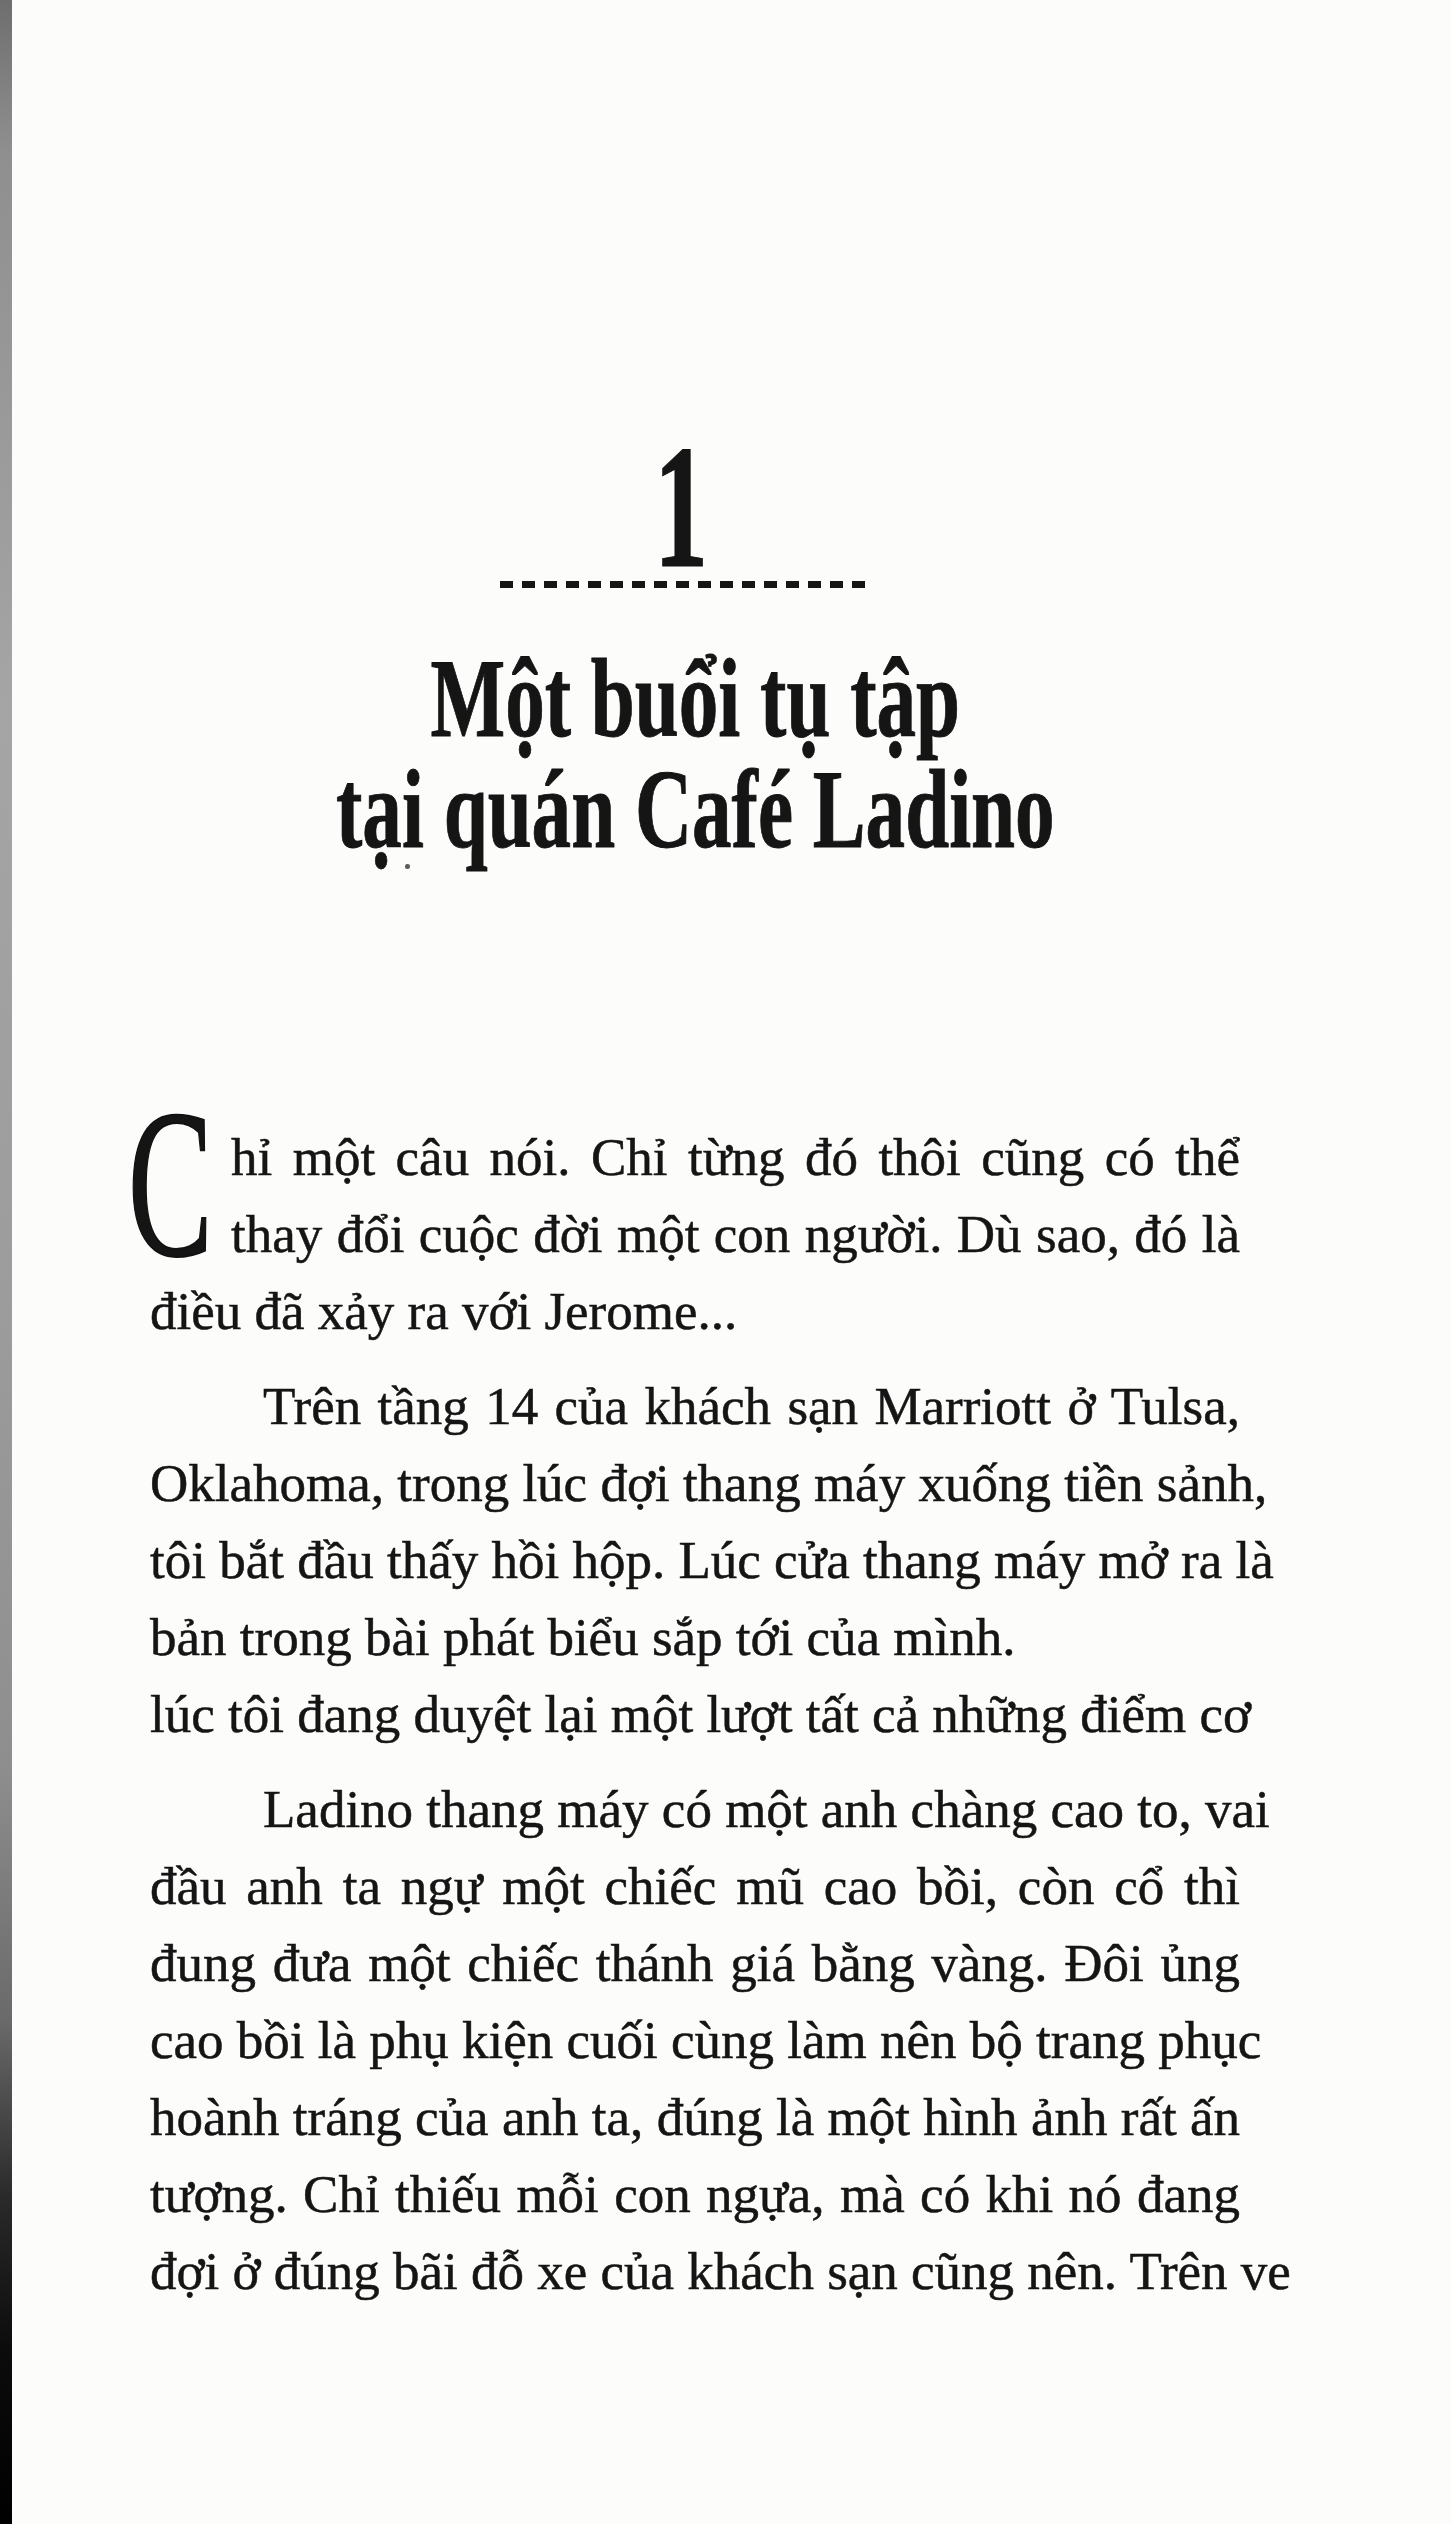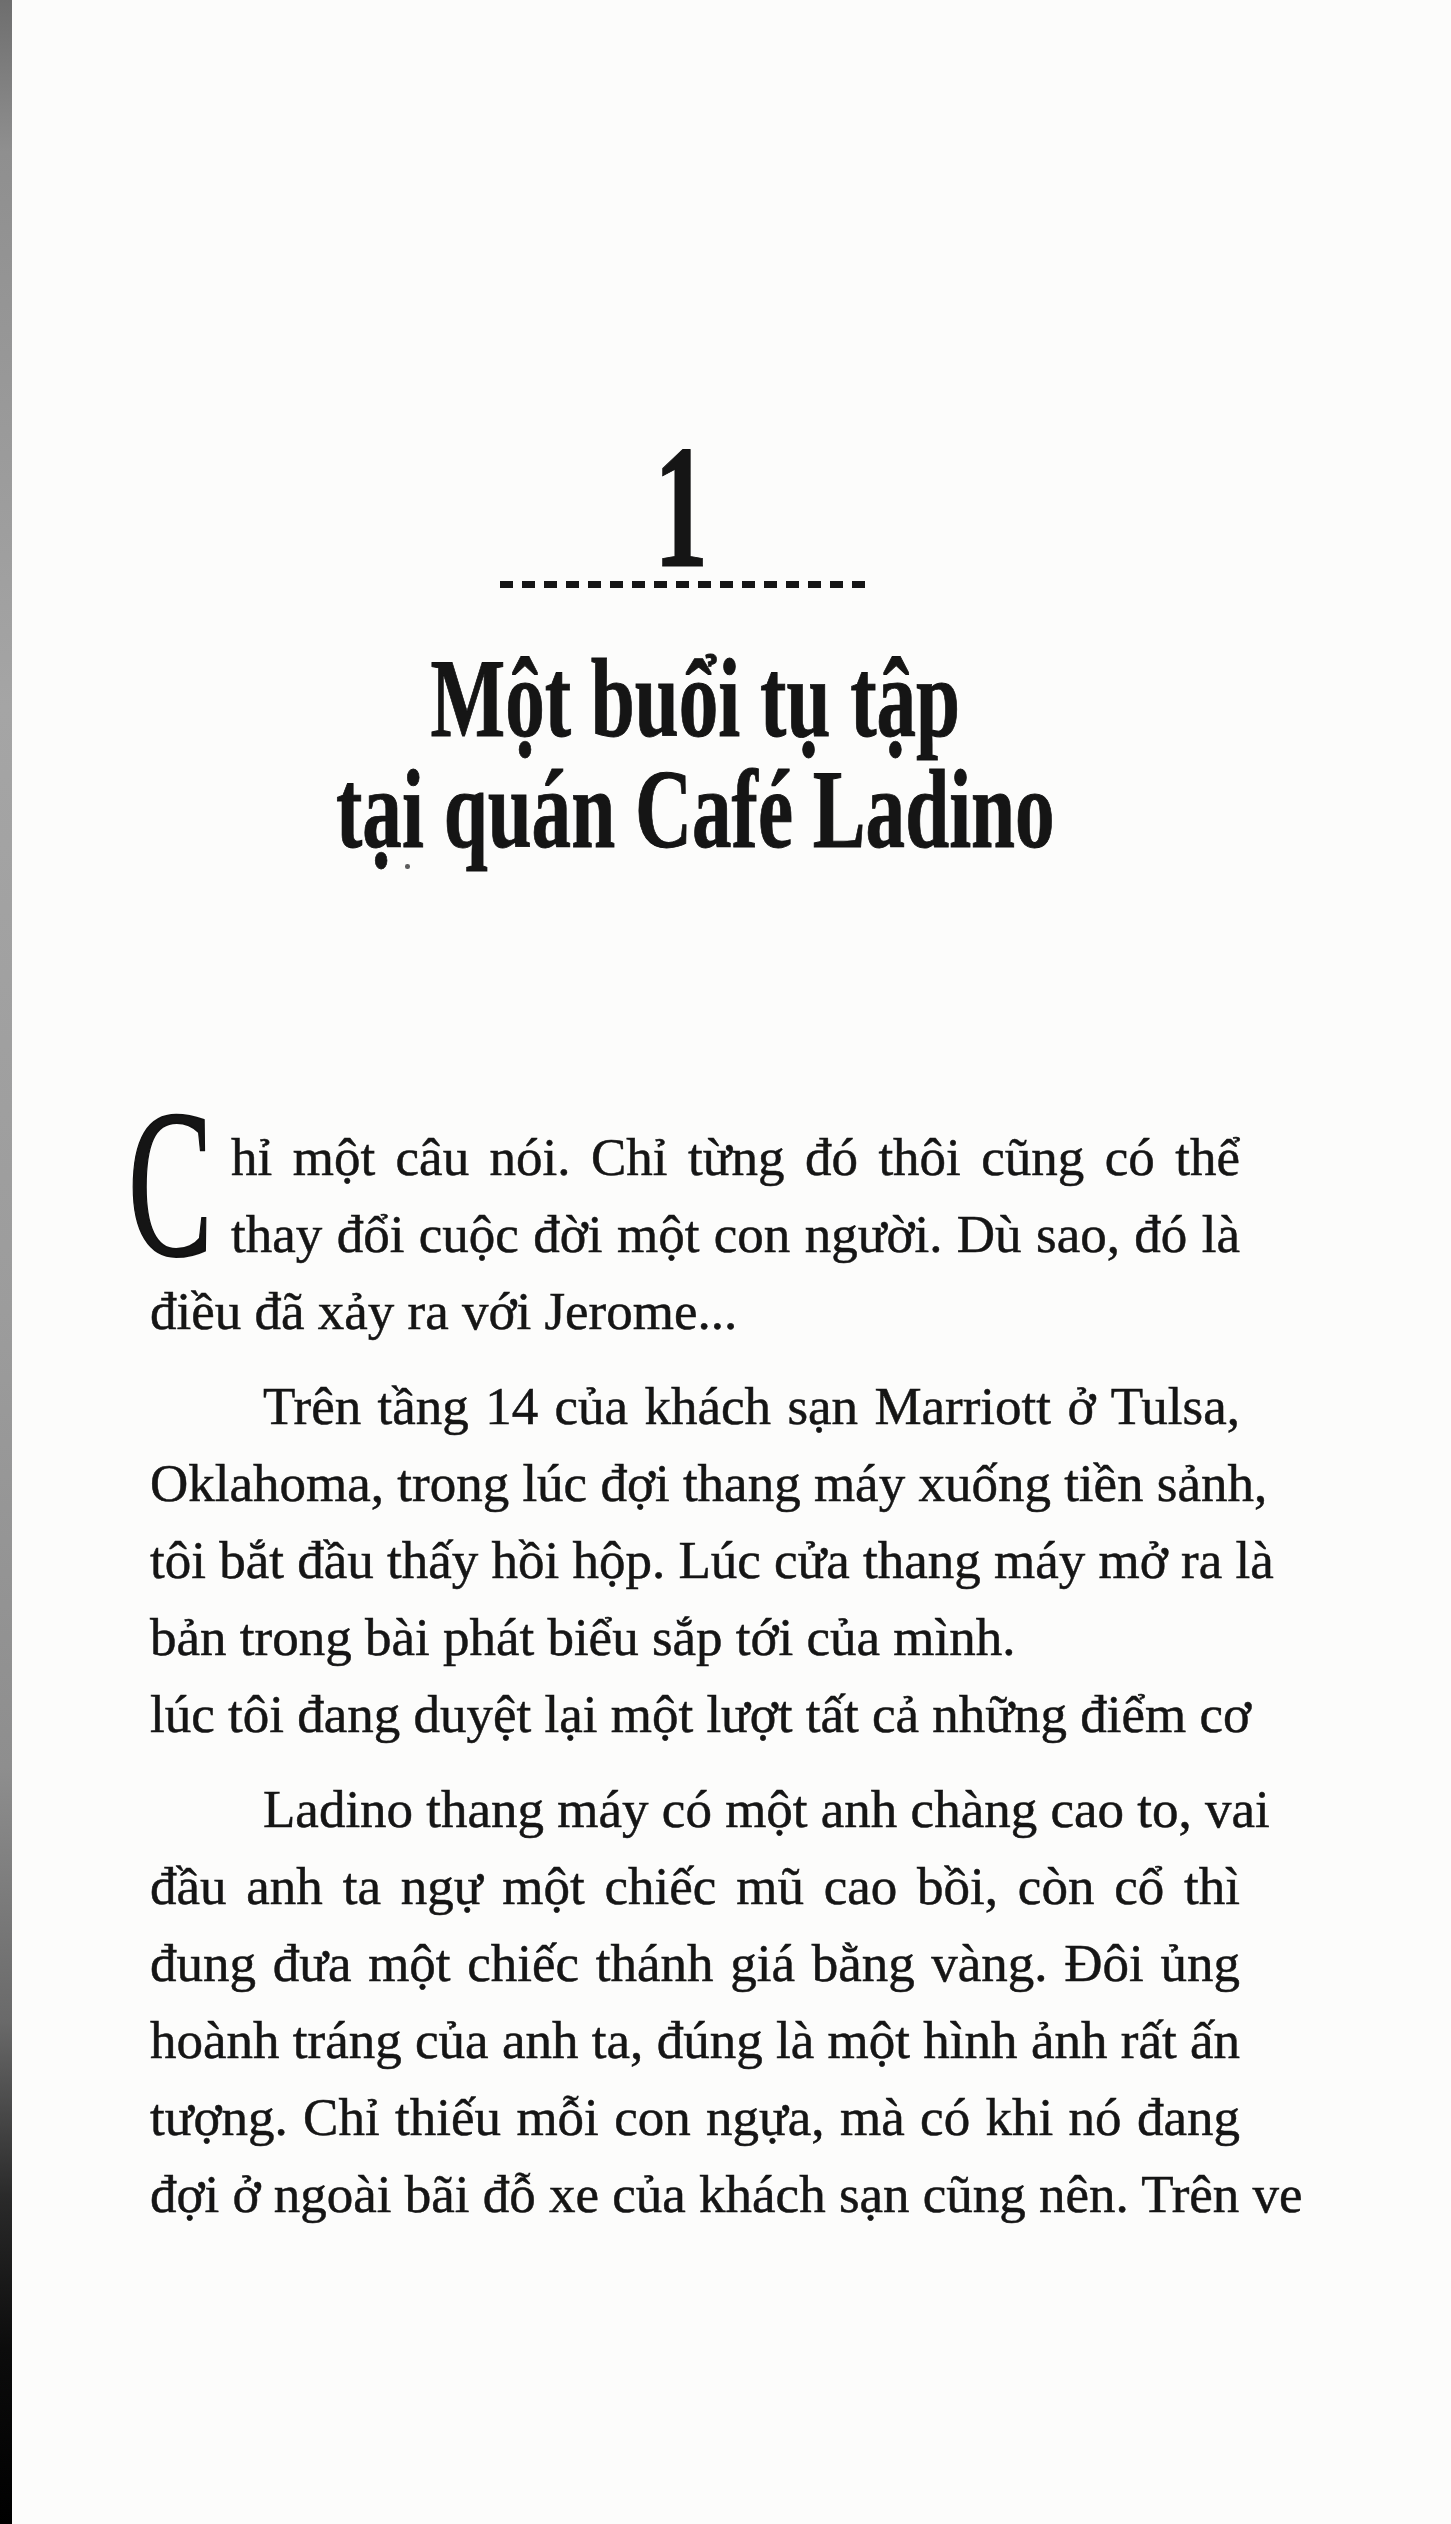--- a/index.html
+++ b/index.html
@@ -101,20 +101,21 @@
       <div class="line">Oklahoma, trong lúc đợi thang máy xuống tiền sảnh,</div>
       <div class="line">tôi bắt đầu thấy hồi hộp. Lúc cửa thang máy mở ra là</div>
       <div class="line last">bản trong bài phát biểu sắp tới của mình.</div>
       <div class="line">lúc tôi đang duyệt lại một lượt tất cả những điểm cơ</div>
     </div>
 
     <div class="para para-3">
       <div class="line indent">Ladino thang máy có một anh chàng cao to, vai</div>
       <div class="line">đầu anh ta ngự một chiếc mũ cao bồi, còn cổ thì</div>
       <div class="line">đung đưa một chiếc thánh giá bằng vàng. Đôi ủng</div>
+      <div class="line">cao bồi là phụ kiện cuối cùng làm nên bộ trang phục</div>
       <div class="line">hoành tráng của anh ta, đúng là một hình ảnh rất ấn</div>
       <div class="line">tượng. Chỉ thiếu mỗi con ngựa, mà có khi nó đang</div>
-      <div class="line">đợi ở ngoài bãi đỗ xe của khách sạn cũng nên. Trên ve</div>
+      <div class="line">đợi ở đúng bãi đỗ xe của khách sạn cũng nên. Trên ve</div>
     </div>
 
   </div>
 </div>
 
 
 </body></html>

